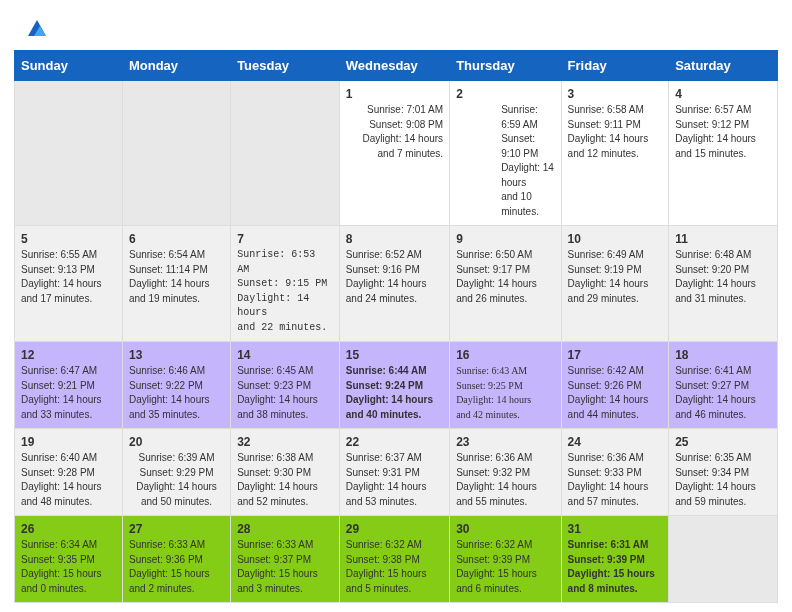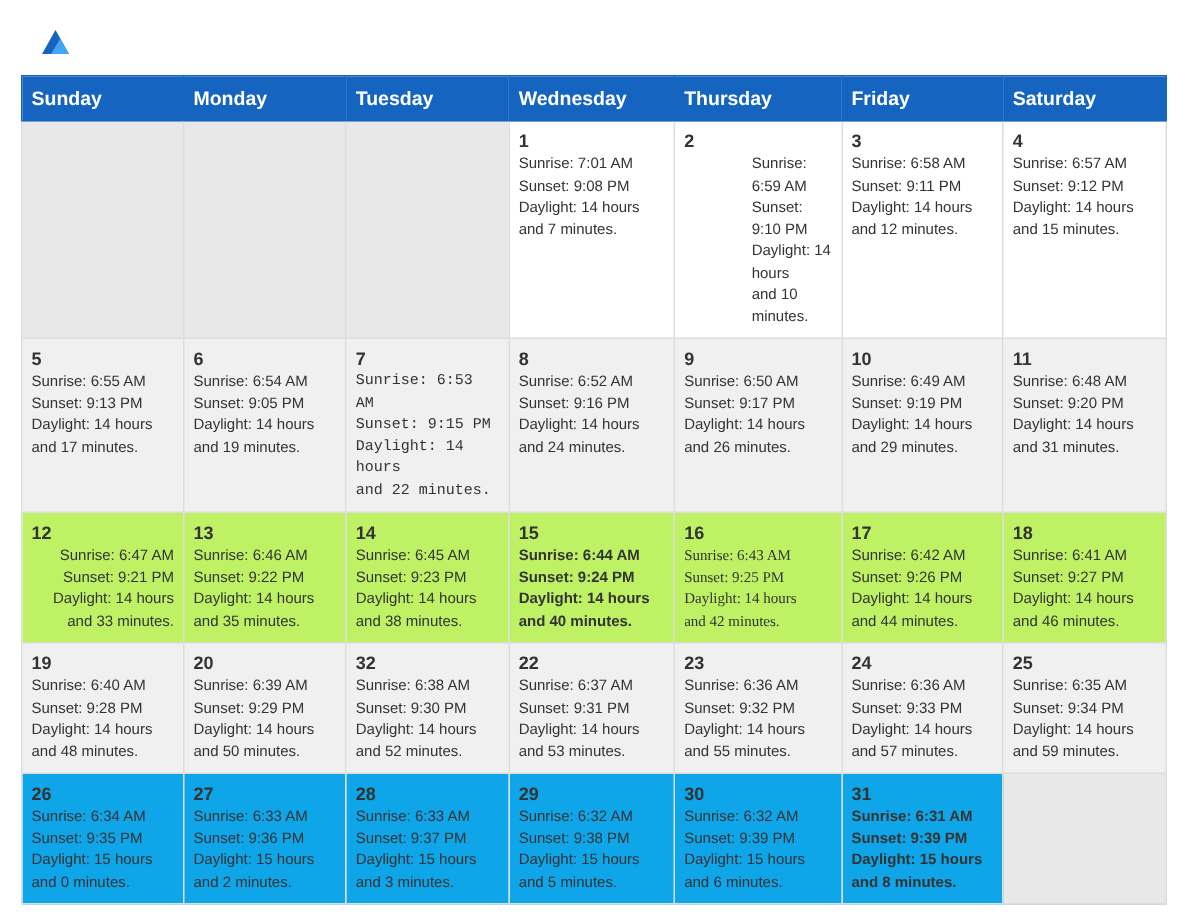--- a/index.html
+++ b/index.html
@@ -130,21 +130,21 @@
           <th>Saturday</th>
         </tr>
     </thead>
     <tbody id="calendar-body">
     <tr style="background-color: rgb(255, 255, 255);">
           <td class="empty-cell" style="background-color: rgb(224, 224, 224);"></td>
           <td class="empty-cell" style="background-color: rgb(224, 224, 224);"></td>
           <td class="empty-cell" style="background-color: rgb(224, 224, 224);"></td>
           <td>
             <span class="day-number">1</span>
-            <div class="day-info" style="white-space: pre-line;">Sunrise: 7:01 AM
+            <div class="day-info" style="white-space: pre-line; text-align: right;">Sunrise: 7:01 AM
 Sunset: 9:08 PM
 Daylight: 14 hours
 and 7 minutes.</div>
           </td>
           <td>
             <span class="day-number">2</span>
             <div class="day-info" style="white-space: pre-line; margin-left: 45px;">Sunrise: 6:59 AM
 Sunset: 9:10 PM
 Daylight: 14 hours
 and 10 minutes.</div>
@@ -168,21 +168,21 @@
           <td>
             <span class="day-number">5</span>
             <div class="day-info" style="white-space: pre-line;">Sunrise: 6:55 AM
 Sunset: 9:13 PM
 Daylight: 14 hours
 and 17 minutes.</div>
           </td>
           <td>
             <span class="day-number">6</span>
             <div class="day-info" style="white-space: pre-line;">Sunrise: 6:54 AM
-Sunset: 9:05 PM
+Sunset: 11:14 PM
 Daylight: 14 hours
 and 19 minutes.</div>
           </td>
           <td>
             <span class="day-number">7</span>
             <div class="day-info" style="white-space: pre-line; font-family: Liberation Mono, monospace;">Sunrise: 6:53 AM
 Sunset: 9:15 PM
 Daylight: 14 hours
 and 22 minutes.</div>
           </td>
@@ -208,24 +208,24 @@
 and 29 minutes.</div>
           </td>
           <td>
             <span class="day-number">11</span>
             <div class="day-info" style="white-space: pre-line;">Sunrise: 6:48 AM
 Sunset: 9:20 PM
 Daylight: 14 hours
 and 31 minutes.</div>
           </td>
         </tr>
-        <tr style="background-color: #bef264;">
+        <tr style="background-color: #c4b5fd;">
           <td>
             <span class="day-number">12</span>
-            <div class="day-info" style="white-space: pre-line; text-align: right;">Sunrise: 6:47 AM
+            <div class="day-info" style="white-space: pre-line;">Sunrise: 6:47 AM
 Sunset: 9:21 PM
 Daylight: 14 hours
 and 33 minutes.</div>
           </td>
           <td>
             <span class="day-number">13</span>
             <div class="day-info" style="white-space: pre-line;">Sunrise: 6:46 AM
 Sunset: 9:22 PM
 Daylight: 14 hours
 and 35 minutes.</div>
@@ -269,21 +269,21 @@
         <tr style="background-color: rgb(240, 240, 240);">
           <td>
             <span class="day-number">19</span>
             <div class="day-info" style="white-space: pre-line;">Sunrise: 6:40 AM
 Sunset: 9:28 PM
 Daylight: 14 hours
 and 48 minutes.</div>
           </td>
           <td>
             <span class="day-number">20</span>
-            <div class="day-info" style="white-space: pre-line;">Sunrise: 6:39 AM
+            <div class="day-info" style="white-space: pre-line; text-align: center;">Sunrise: 6:39 AM
 Sunset: 9:29 PM
 Daylight: 14 hours
 and 50 minutes.</div>
           </td>
           <td>
             <span class="day-number">32</span>
             <div class="day-info" style="white-space: pre-line;">Sunrise: 6:38 AM
 Sunset: 9:30 PM
 Daylight: 14 hours
 and 52 minutes.</div>
@@ -310,21 +310,21 @@
 and 57 minutes.</div>
           </td>
           <td>
             <span class="day-number">25</span>
             <div class="day-info" style="white-space: pre-line;">Sunrise: 6:35 AM
 Sunset: 9:34 PM
 Daylight: 14 hours
 and 59 minutes.</div>
           </td>
         </tr>
-        <tr style="background-color: #0ea5e9;">
+        <tr style="background-color: #84cc16;">
           <td>
             <span class="day-number">26</span>
             <div class="day-info" style="white-space: pre-line;">Sunrise: 6:34 AM
 Sunset: 9:35 PM
 Daylight: 15 hours
 and 0 minutes.</div>
           </td>
           <td>
             <span class="day-number">27</span>
             <div class="day-info" style="white-space: pre-line;">Sunrise: 6:33 AM

